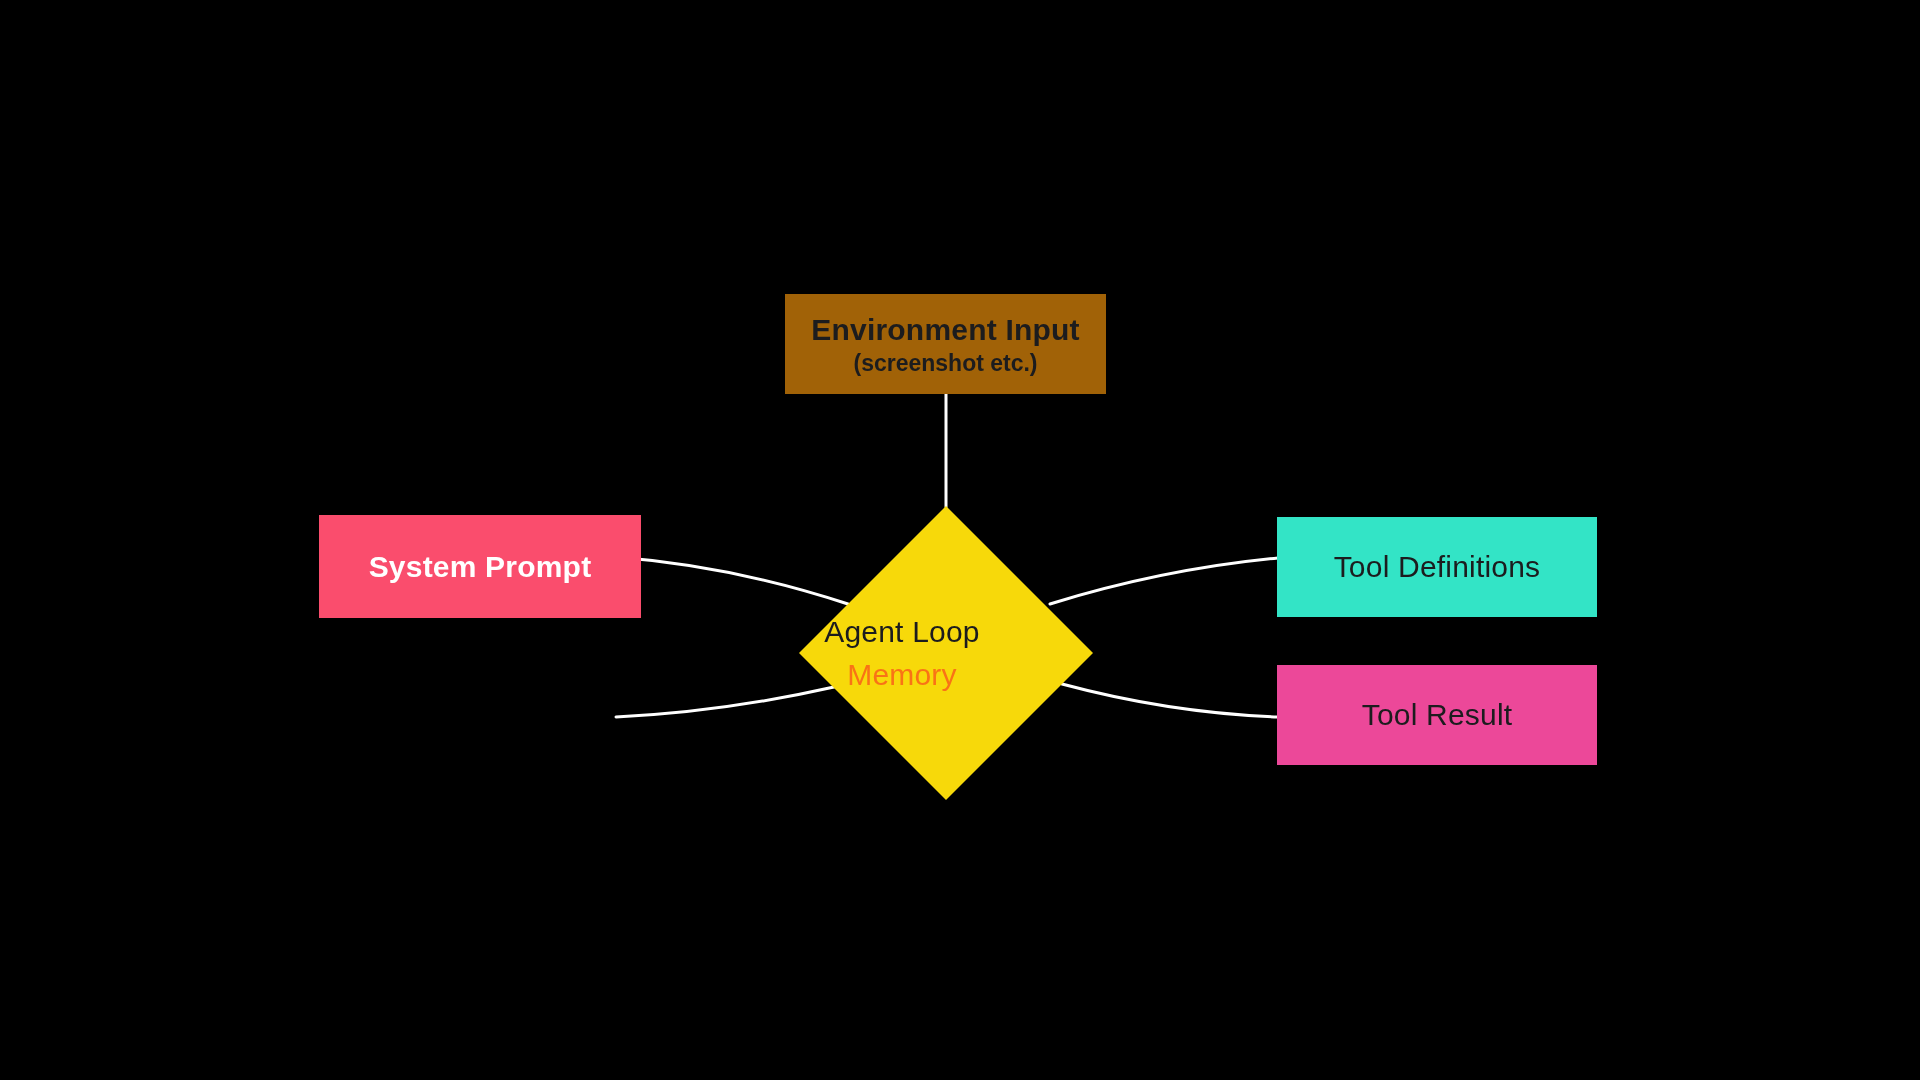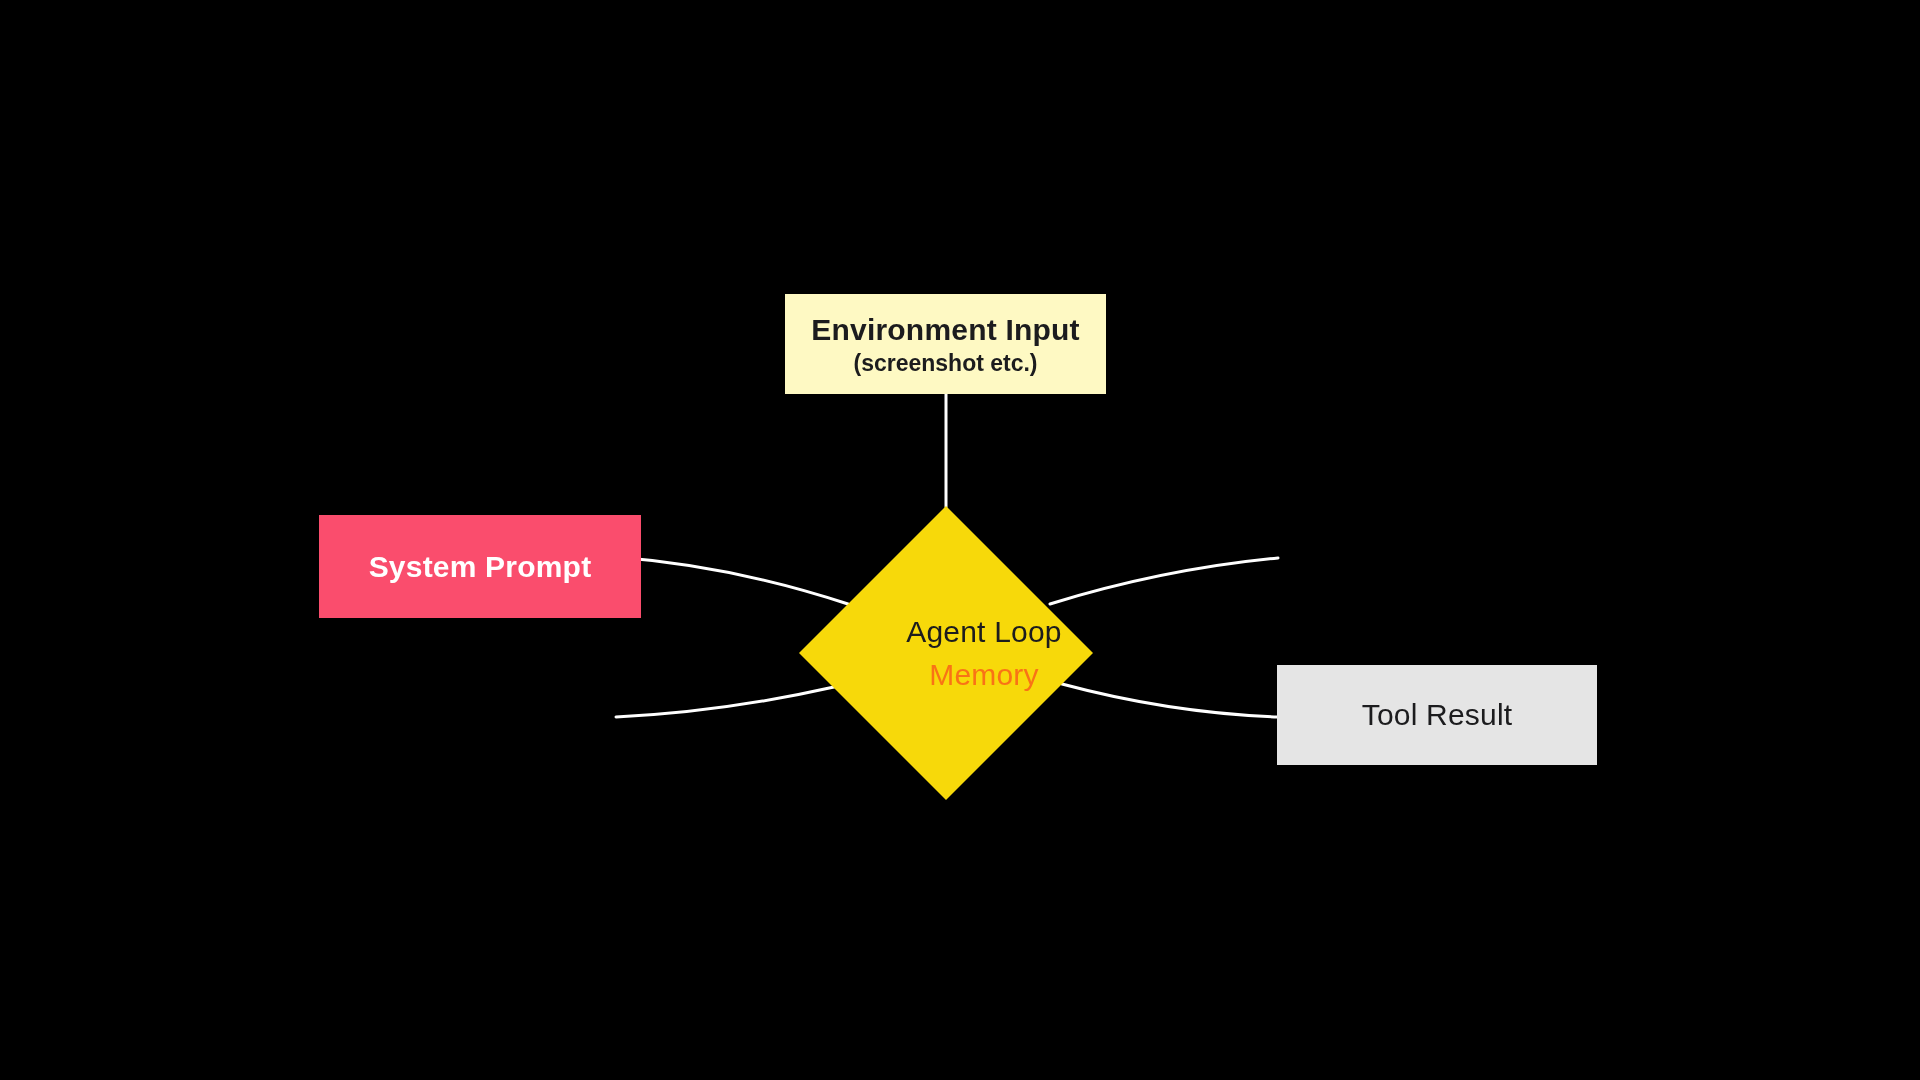--- a/index.html
+++ b/index.html
@@ -55,21 +55,21 @@
     font-weight: 700;
     white-space: nowrap;
   }
   #node-environment-input { left: 785px;  top: 294px; width: 321px; height: 100px; }
   #node-system-prompt     { left: 295px;  top: 515px; width: 322px; height: 103px; margin-left: 24px; }
   #node-user-query        { left: 295px;  top: 664px; width: 321px; height: 103px; }
   #node-tool-definitions  { left: 1277px; top: 517px; width: 320px; height: 100px; }
   #node-tool-result       { left: 1277px; top: 665px; width: 320px; height: 100px; }
   #diamond-label {
     position: absolute;
-    left: 837px; top: 506px;
+    left: 755px; top: 506px;
     width: 294px; height: 294px;
     display: flex;
     flex-direction: column;
     align-items: center;
     justify-content: center;
     text-align: center;
   }
   #diamond-label .node-title { line-height: 43px; }
 </style>
 </head>
@@ -79,32 +79,35 @@
 
   <svg id="connector-svg" viewBox="0 0 1920 1080" xmlns="http://www.w3.org/2000/svg">
     <path class="edge" d="M 946 394 L 946 507" style="stroke: rgb(255, 255, 255);"></path>
     <path class="edge" d="M 616 557 Q 733 566 848 604" style="stroke: rgb(255, 255, 255);"></path>
     <path class="edge" d="M 616 717 Q 723 712 834 687" style="stroke: rgb(255, 255, 255);"></path>
     <path class="edge" d="M 1050 604 Q 1163 569 1278 558" style="stroke: rgb(255, 255, 255);"></path>
     <path class="edge" d="M 1062 684 Q 1170 713 1278 717" style="stroke: rgb(255, 255, 255);"></path>
     <polygon points="946,506 1093,653 946,800 799,653" fill="#f7d90a" style="fill: rgb(247, 217, 10);"></polygon>
   </svg>
 
-  <div class="node node-rect-purple" id="node-environment-input" style="background-color: #fef9c3; text-align: center;">
+  <div class="node node-rect-purple" id="node-environment-input" style="background-color: #a16207; text-align: center;">
     <div class="node-title bold dark-text" style="color: rgb(28, 28, 30);">Environment Input</div>
     <div class="node-subtitle dark-text" style="color: rgb(28, 28, 30);">(screenshot etc.)</div>
   </div>
 
   <div class="node node-rect-pink" id="node-system-prompt" style="background-color: rgb(250, 77, 109);">
     <div class="node-title bold light-text" style="color: rgb(255, 255, 255);">System Prompt</div>
   </div>
 
 
+  <div class="node node-rect-teal" id="node-tool-definitions" style="background-color: rgb(51, 228, 198);">
+    <div class="node-title regular dark-text" style="color: rgb(28, 28, 30);">Tool Definitions</div>
+  </div>
 
-  <div class="node node-rect-teal" id="node-tool-result" style="background-color: #e5e5e5;">
+  <div class="node node-rect-teal" id="node-tool-result" style="background-color: #ec4899;">
     <div class="node-title regular dark-text" style="color: rgb(28, 28, 30);">Tool Result</div>
   </div>
 
   <div id="diamond-label">
     <div class="node-title regular dark-text" style="color: rgb(28, 28, 30);">Agent Loop</div>
     <div class="node-title regular dark-text" style="color: #f97316;">Memory</div>
   </div>
 
 </div>
 

